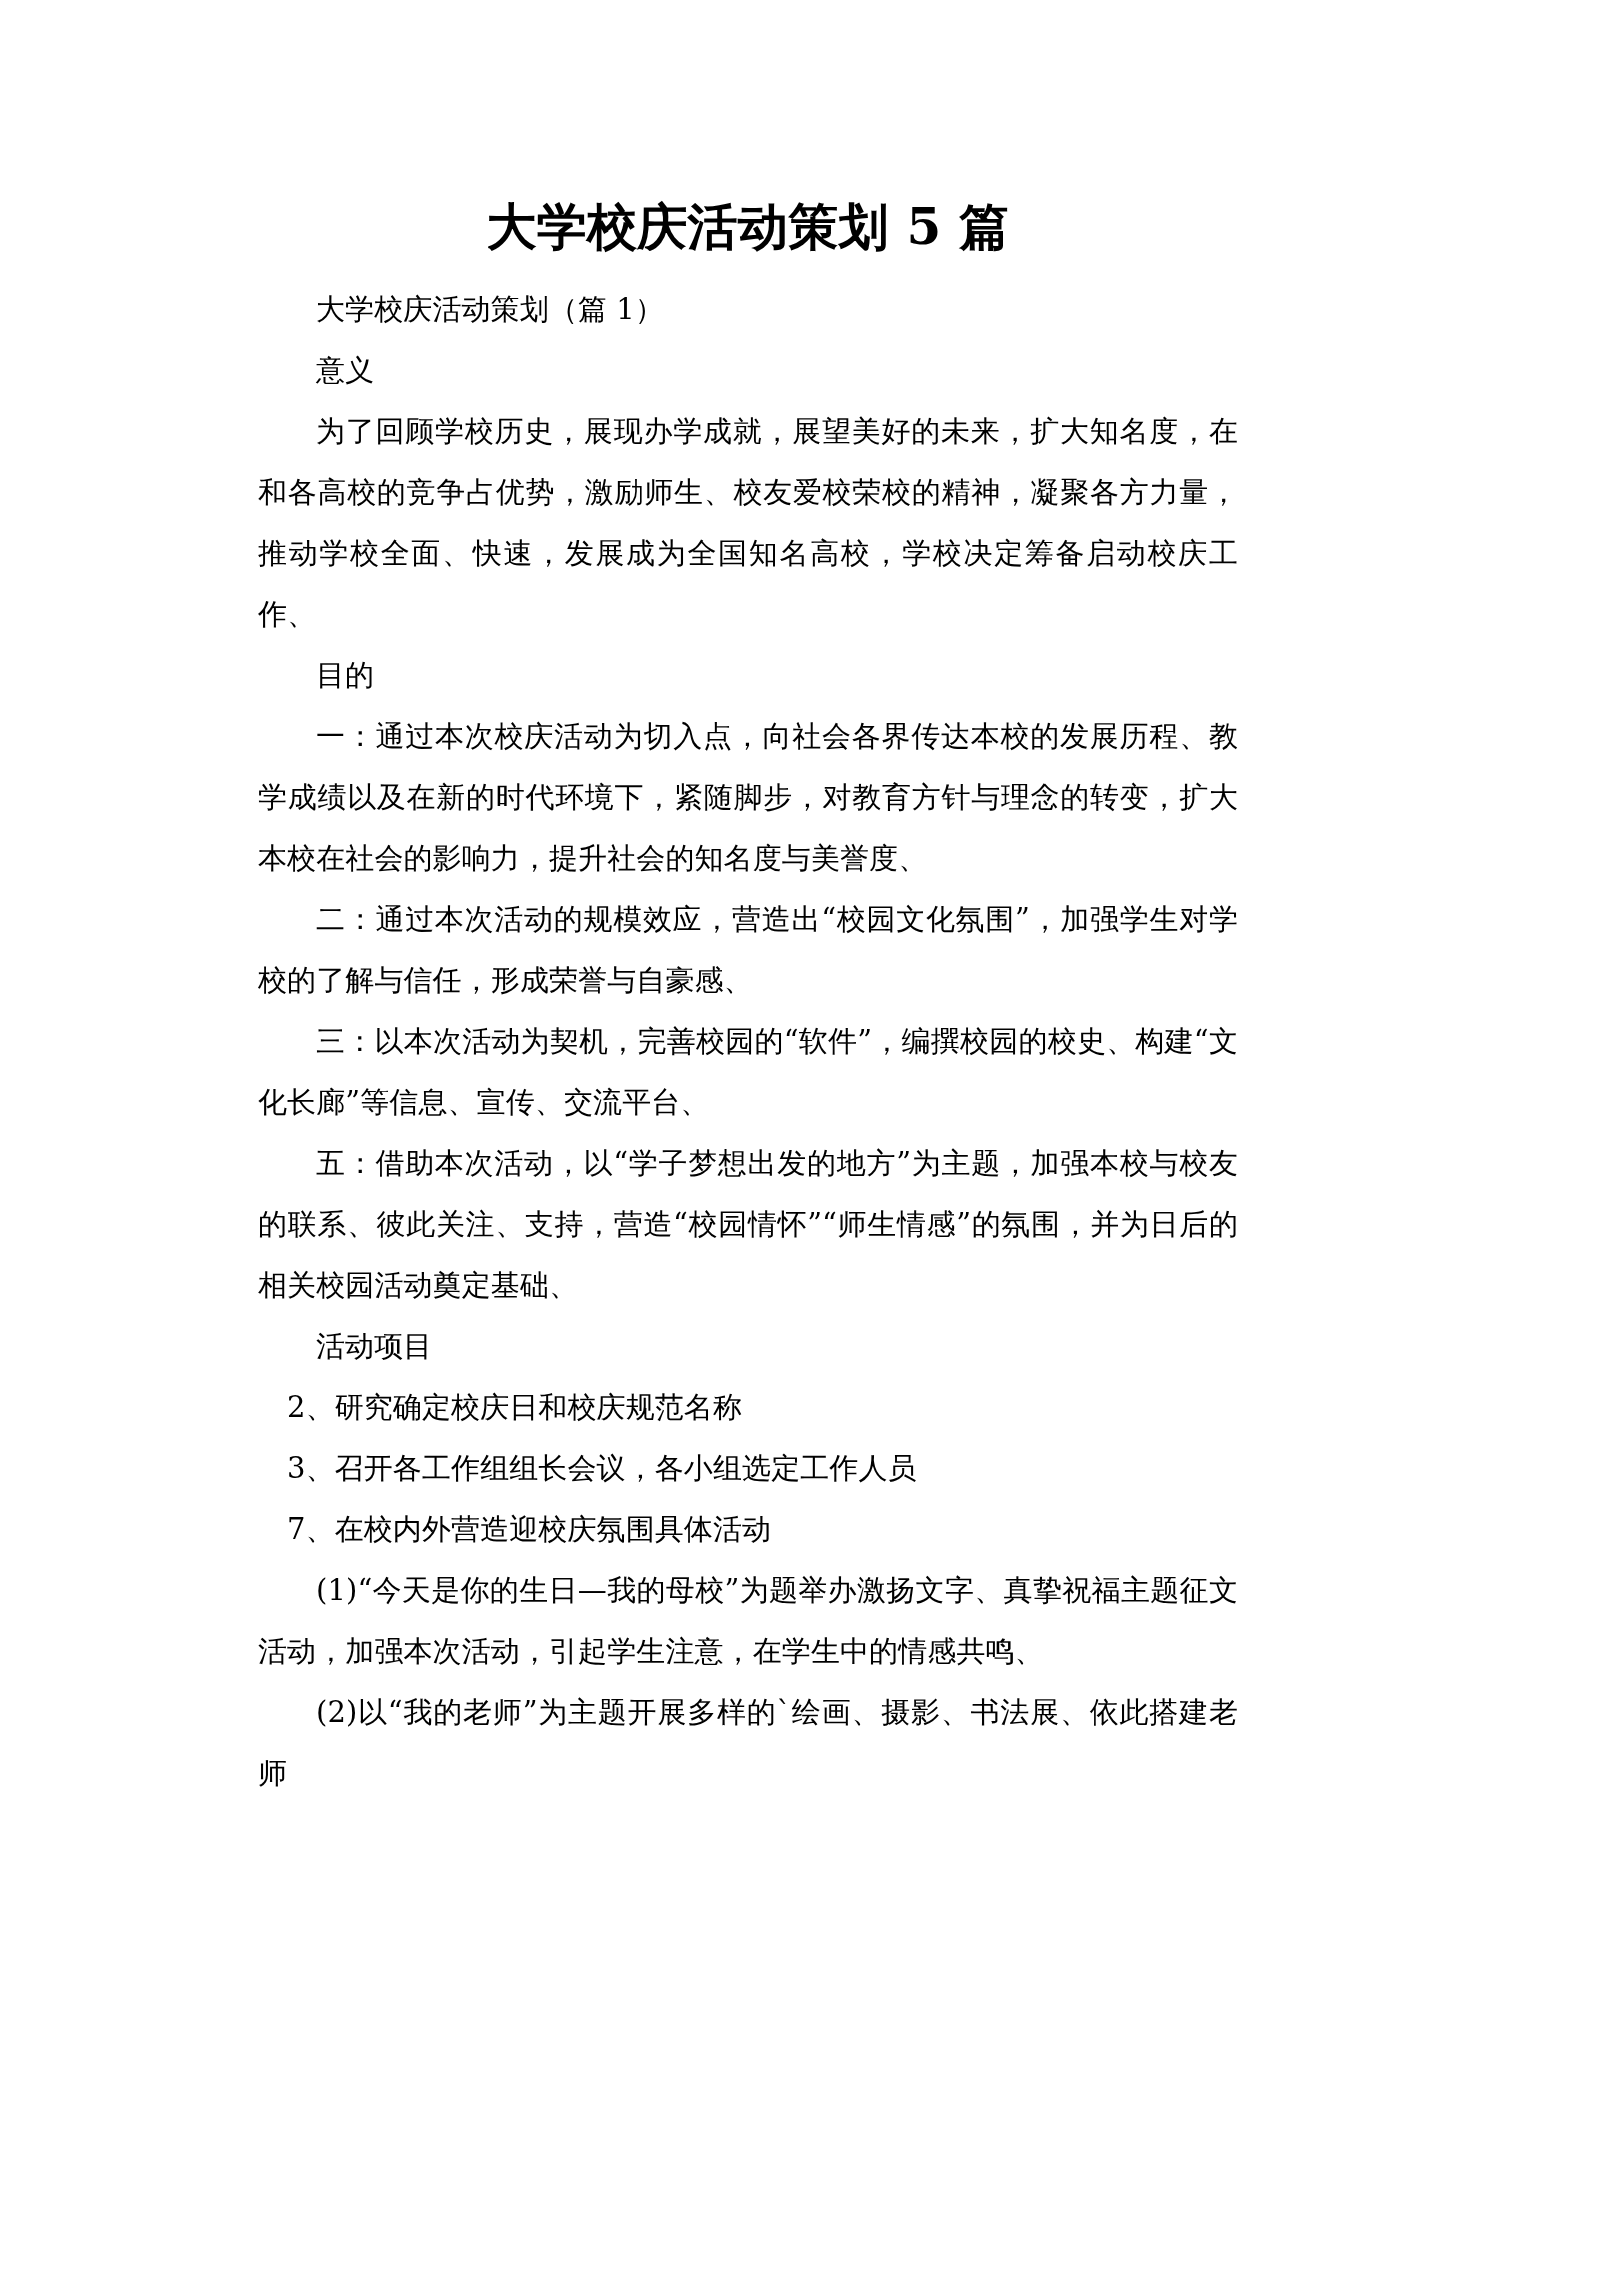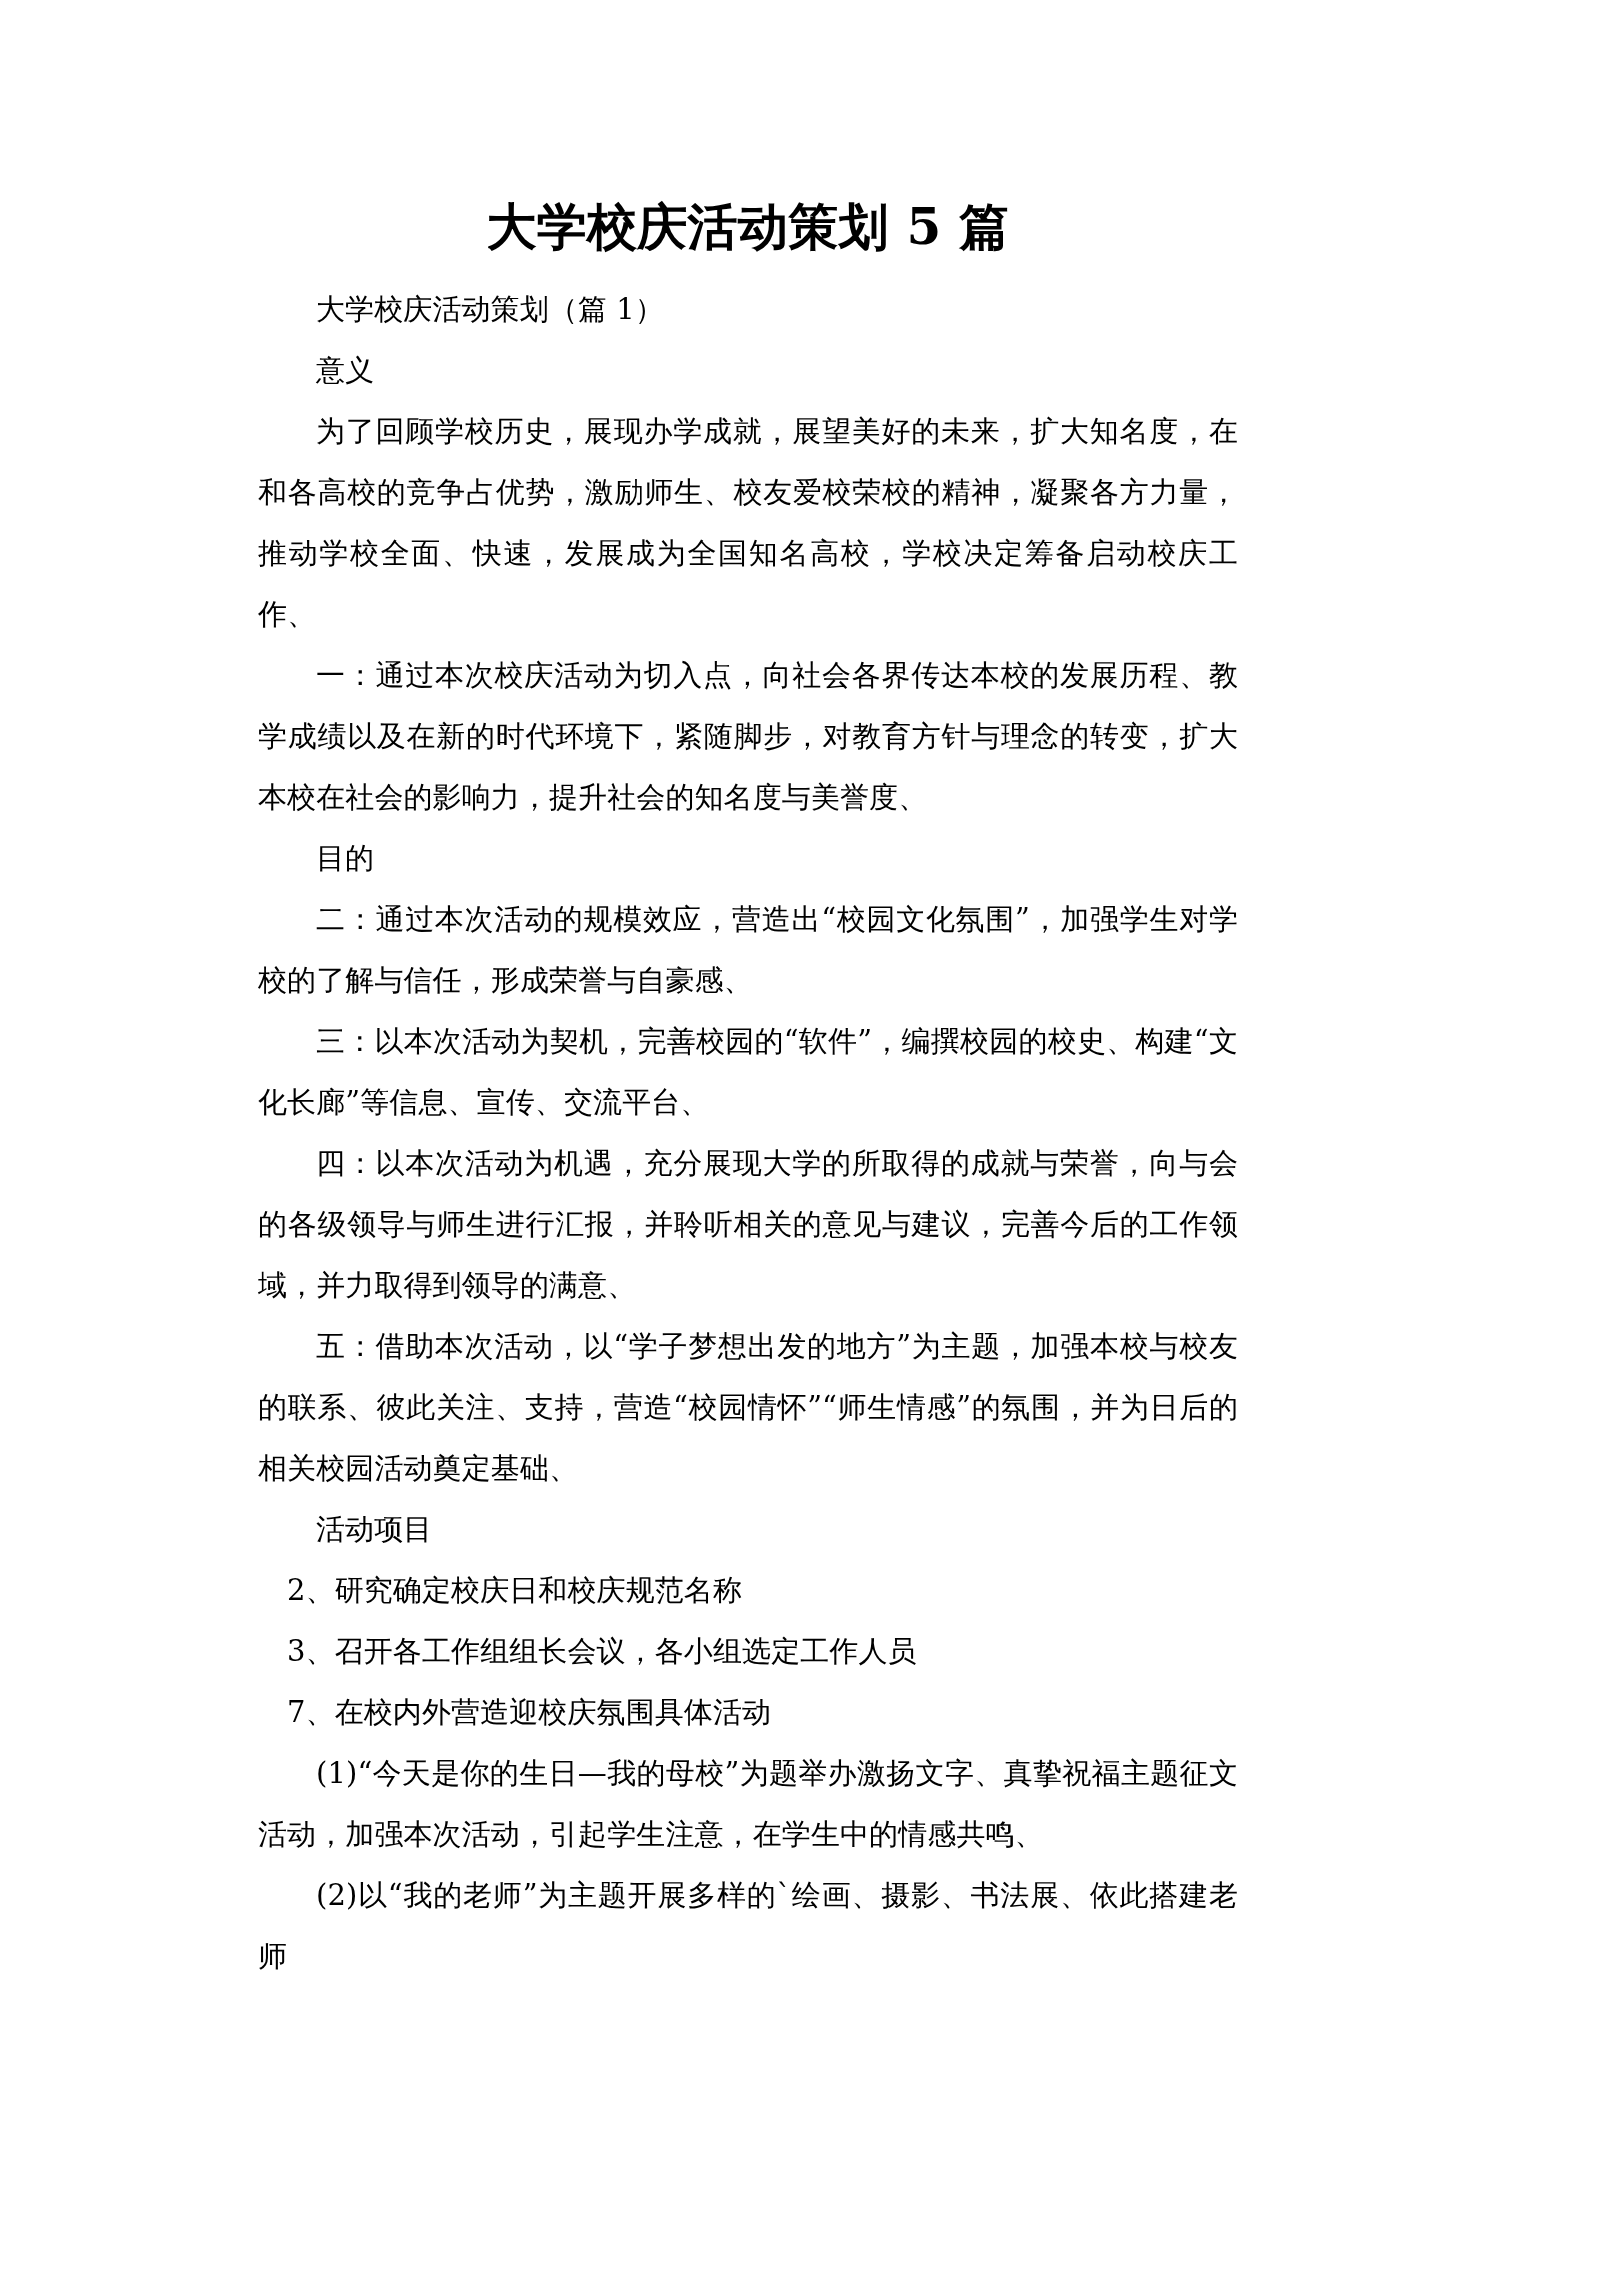--- a/index.html
+++ b/index.html
@@ -72,29 +72,28 @@
   <h1 class="doc-title">大学校庆活动策划 5 篇</h1>
 
   <div class="body-block">
 
     <p class="para flush">大学校庆活动策划（篇 1）</p>
 
     <p class="para flush">意义</p>
 
     <p class="para">为了回顾学校历史，展现办学成就，展望美好的未来，扩大知名度，在和各高校的竞争占优势，激励师生、校友爱校荣校的精神，凝聚各方力量，推动学校全面、快速，发展成为全国知名高校，学校决定筹备启动校庆工作、</p>
 
+    <p class="para flush">目的</p>
+
     <p class="para">一：通过本次校庆活动为切入点，向社会各界传达本校的发展历程、教学成绩以及在新的时代环境下，紧随脚步，对教育方针与理念的转变，扩大本校在社会的影响力，提升社会的知名度与美誉度、</p>
-
-    <p class="para flush">目的</p>
 
     <p class="para">二：通过本次活动的规模效应，营造出“校园文化氛围”，加强学生对学校的了解与信任，形成荣誉与自豪感、</p>
 
     <p class="para">三：以本次活动为契机，完善校园的“软件”，编撰校园的校史、构建“文化长廊”等信息、宣传、交流平台、</p>
 
-    <p class="para">四：以本次活动为机遇，充分展现大学的所取得的成就与荣誉，向与会的各级领导与师生进行汇报，并聆听相关的意见与建议，完善今后的工作领域，并力取得到领导的满意、</p>
 
     <p class="para">五：借助本次活动，以“学子梦想出发的地方”为主题，加强本校与校友的联系、彼此关注、支持，营造“校园情怀”“师生情感”的氛围，并为日后的相关校园活动奠定基础、</p>
 
     <p class="para flush">活动项目</p>
 
 
 
     <p class="para marker">2、研究确定校庆日和校庆规范名称</p>
 
     <p class="para marker">3、召开各工作组组长会议，各小组选定工作人员</p>

